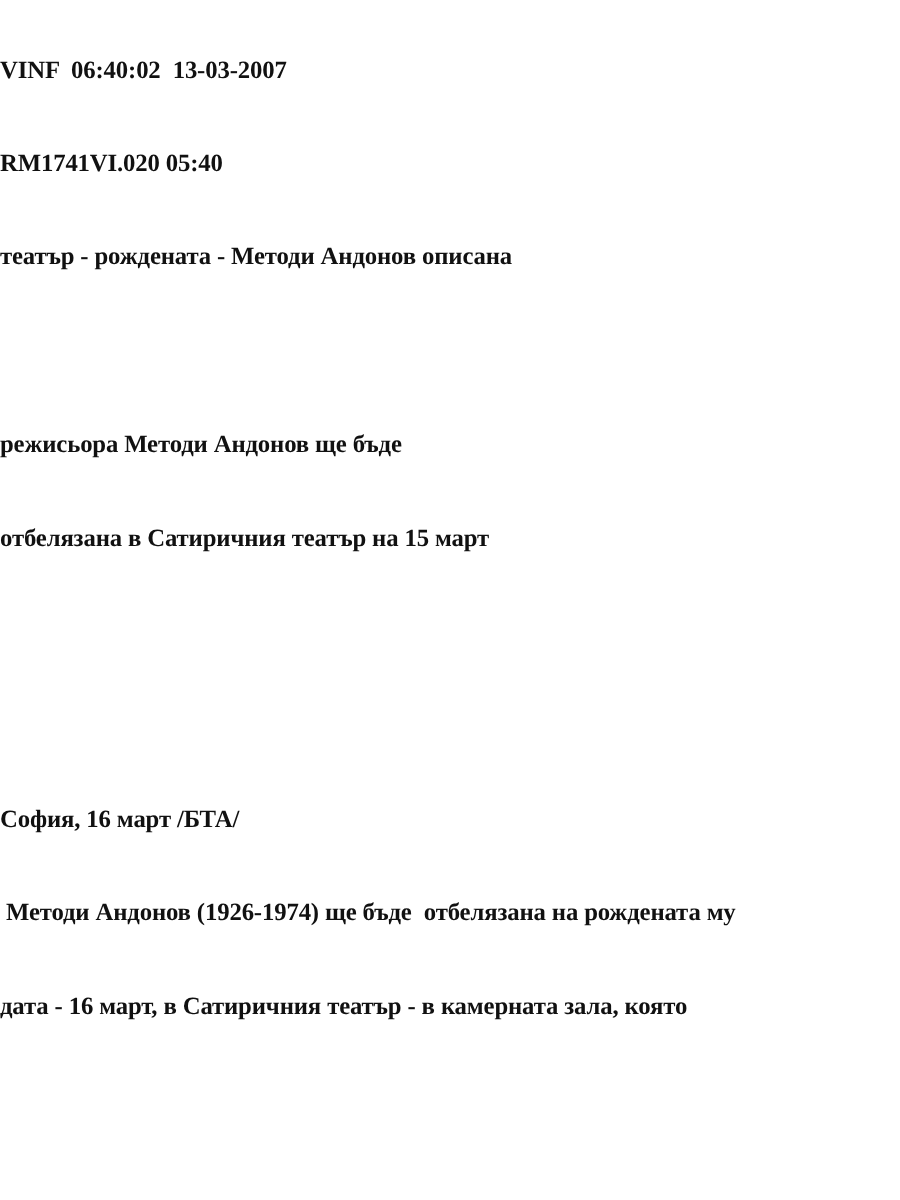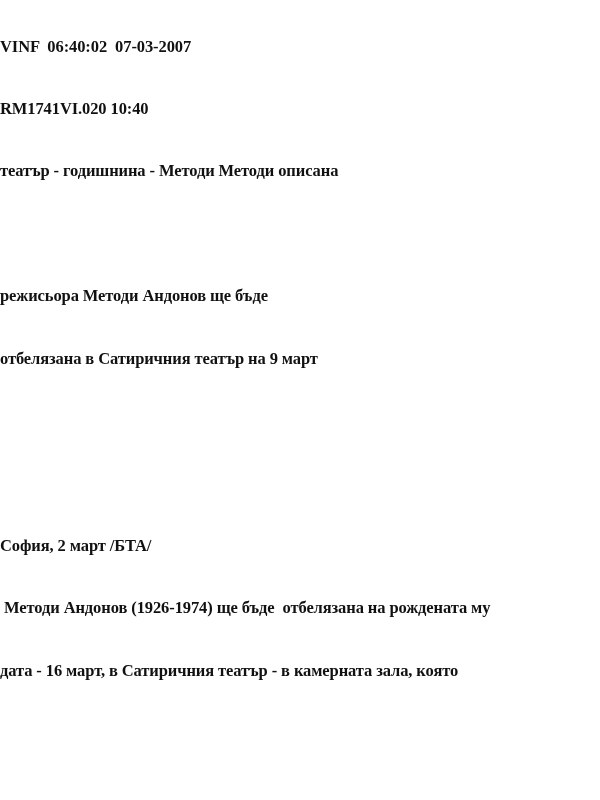--- a/index.html
+++ b/index.html
@@ -14,29 +14,29 @@
       color: #111111;
       white-space: pre;
       letter-spacing: -0.1px;
     }
     .line { display: block; height: 20.8px; }
   </style>
 </head>
 <body>
 
 <div class="doc">
-  <span class="line">VINF  06:40:02  07-03-2007</span>
-  <span class="line">RM1741VI.020 10:40</span>
-  <span class="line">театър - годишнина - Методи Методи описана</span>
+  <span class="line">VINF  06:40:02  13-03-2007</span>
+  <span class="line">RM1741VI.020 05:40</span>
+  <span class="line">театър - рождената - Методи Андонов описана</span>
   <span class="line"></span>
   <span class="line">режисьора Методи Андонов ще бъде</span>
-  <span class="line">отбелязана в Сатиричния театър на 9 март</span>
+  <span class="line">отбелязана в Сатиричния театър на 15 март</span>
   <span class="line"></span>
   <span class="line"></span>
-  <span class="line">София, 2 март /БТА/</span>
+  <span class="line">София, 16 март /БТА/</span>
   <span class="line"> Методи Андонов (1926-1974) ще бъде  отбелязана на рождената му</span>
   <span class="line">дата - 16 март, в Сатиричния театър - в камерната зала, която</span>
   
   
   
   
   
   
   
   

